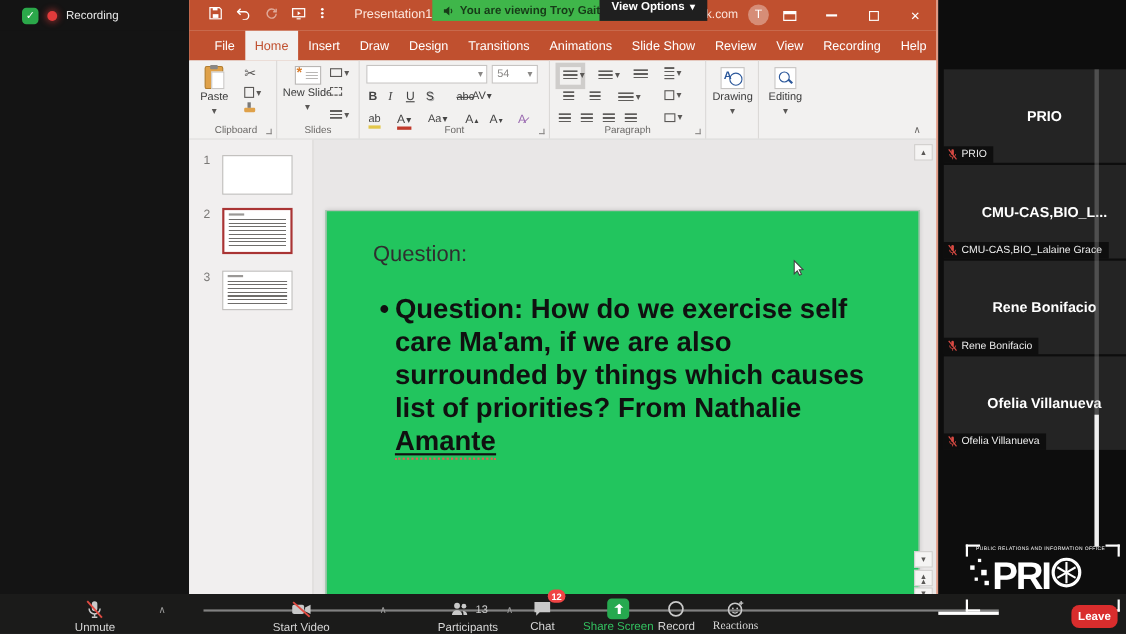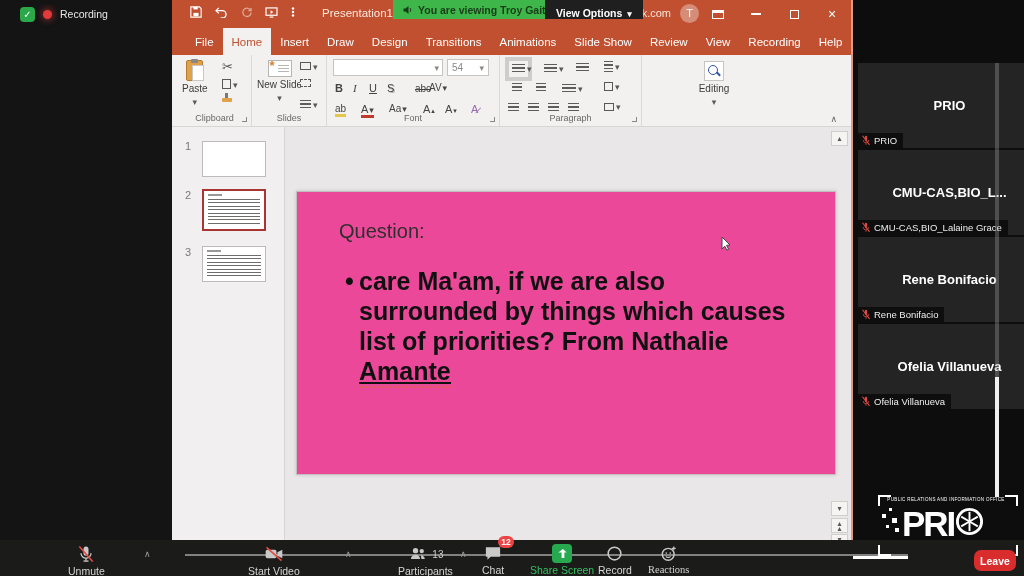--- a/index.html
+++ b/index.html
@@ -30,21 +30,21 @@
   .winctl{position:absolute;right:0;top:0;height:28px;display:flex;}
   .winctl .wc{width:38px;height:28px;display:flex;align-items:center;justify-content:center;color:#fff;}
   .wc-min i{display:block;width:10px;height:2px;background:#fff;}
   .wc-max i{display:block;width:9px;height:9px;border:1.5px solid #fff;}
   .wc-close{font-size:14px;}
   .ribbonview i{display:block;width:12px;height:9px;border:1.4px solid #fff;border-top-width:3px;}
 
   
   .banner{left:393px;top:0;height:19px;background:#3FB64A;display:flex;align-items:center;gap:5px;padding:0 10px;z-index:30;}
   .banner span{color:#173c18;font-size:10.5px;font-weight:bold;white-space:nowrap;}
-  .view-options{left:545px;top:0;height:19px;background:#1f1f1f;display:flex;align-items:flex-end;gap:5px;padding:0 11px;z-index:30;}
+  .view-options{left:545px;top:0;height:19px;background:#1f1f1f;display:flex;align-items:flex-start;gap:5px;padding:0 11px;z-index:30;}
   .view-options span{color:#fff;font-size:10.5px;font-weight:bold;}
   .chev::after{content:"▾";font-size:9px;color:inherit;}
   .chev-up::after{content:"∧";font-size:9px;color:inherit;}
 
   
   .pp-tabs{position:absolute;left:0;top:28px;width:100%;height:27px;background:#C0502F;display:flex;align-items:stretch;padding-left:14px;color:#fff;font-size:11.5px;}
   .tab{display:flex;align-items:center;padding:0 9px;white-space:nowrap;}
   .tab.active{background:#f2f1f0;color:#C0502F;}
   .tellme{display:flex;align-items:center;gap:5px;padding:0 9px;}
   .bulb{width:9px;height:9px;border:1.4px solid #fff;border-radius:50%;position:relative;}
@@ -87,21 +87,21 @@
   .collapse-chev{position:absolute;right:14px;bottom:2px;color:#6a6866;}
 
   
   .pp-work{position:absolute;left:0;top:127px;width:100%;height:413px;background:#e9e7e7;}
   .thumbs{position:absolute;left:0;top:0;width:113px;height:100%;background:#f1efef;border-right:1px solid #d8d6d4;}
   .thumb-num{position:absolute;left:13px;font-size:11px;color:#7a7876;}
   .thumb{position:absolute;left:30px;width:64px;height:36px;background:#fff;border:1px solid #bdbbb9;}
   .thumb.selected{border:2px solid #A93434;}
   .mini-title{position:absolute;left:4px;top:3px;width:14px;height:2px;background:#9a9896;}
   .mini-text{position:absolute;left:4px;top:8px;right:4px;bottom:4px;background:repeating-linear-gradient(to bottom,#6f6d6b 0 1px,transparent 1px 3.4px);}
-  .slide{position:absolute;left:124px;top:64px;width:540px;height:284px;background:#ec4899;border:1px solid #c2c0be;box-shadow:0 0 4px rgba(0,0,0,.15);}
+  .slide{position:absolute;left:124px;top:64px;width:540px;height:364px;background:#22c55e;border:1px solid #c2c0be;box-shadow:0 0 4px rgba(0,0,0,.15);}
   .slide-title{position:absolute;left:42px;top:28px;font-size:20px;color:#2f2f2f;}
   .slide-body{position:absolute;left:62px;top:74px;font-size:25px;font-weight:600;color:#101010;line-height:30px;white-space:nowrap;}
   .bullet-char{position:absolute;left:-14px;}
   .bline{position:relative;}
   .amante{padding-bottom:1px;border-bottom:2px dotted #e06055;background:linear-gradient(#111,#111) bottom 2px left 0/100% 2px no-repeat;}
   .cursor{position:absolute;left:424px;top:44px;z-index:5;}
   .vscroll-btn{position:absolute;left:659px;width:17px;height:15px;background:#f5f4f3;border:1px solid #d0cecc;color:#5a5856;
                display:flex;flex-direction:column;align-items:center;justify-content:center;font-size:8px;line-height:5px;}
 
   
@@ -375,20 +375,27 @@
             <span class="chev"></span>
           </span>
         <span class="pbtn" style="left:104px;top:46px;">
             <span class="copy-ic" style="width:10px;height:8px;"></span>
             <span class="chev"></span>
           </span>
         <div class="glabel">Paragraph</div>
         <span class="launcher"></span>
       </div>
 
+      <div class="rgroup" style="left:470px;width:48px;">
+        <div class="bigbtn" style="left:4px;top:6px;width:40px;">
+          <span class="dr-ic"></span>
+          <span>Drawing</span>
+          <span class="chev" style="color:#5a5856;"></span>
+        </div>
+      </div>
 
       <div class="rgroup" style="left:518px;width:48px;border-right:none;">
         <div class="bigbtn" style="left:5px;top:6px;width:38px;">
           <span class="mag-ic"></span>
           <span>Editing</span>
           <span class="chev" style="color:#5a5856;"></span>
         </div>
       </div>
       <span class="collapse-chev chev-up"></span>
     </div>
@@ -405,21 +412,21 @@
         <span class="thumb-num" style="top:119px;">3</span>
         <div class="thumb" style="top:119px;">
           <span class="mini-title"></span>
           <span class="mini-text"></span>
         </div>
       </div>
 
       <div class="slide">
         <div class="slide-title">Question:</div>
         <div class="slide-body">
-          <div class="bline"><span class="bullet-char">•</span></div>
+          <div class="bline"><span class="bullet-char">•</span><span>Question: How do we exercise self</span></div>
           <div class="bline">care Ma'am, if we are also</div>
           <div class="bline">surrounded by things which causes</div>
           <div class="bline">list of priorities? From Nathalie</div>
           <div class="bline"><span class="amante">Amante</span></div>
         </div>
         <span class="cursor">
           <svg width="11" height="15" viewBox="0 0 11 15">
               <path d="M1 1l8 8-3.4.3 2 4-1.8.9-2-4L1 13z" fill="#fff" stroke="#444" stroke-width="1"></path>
             </svg>
         </span>

